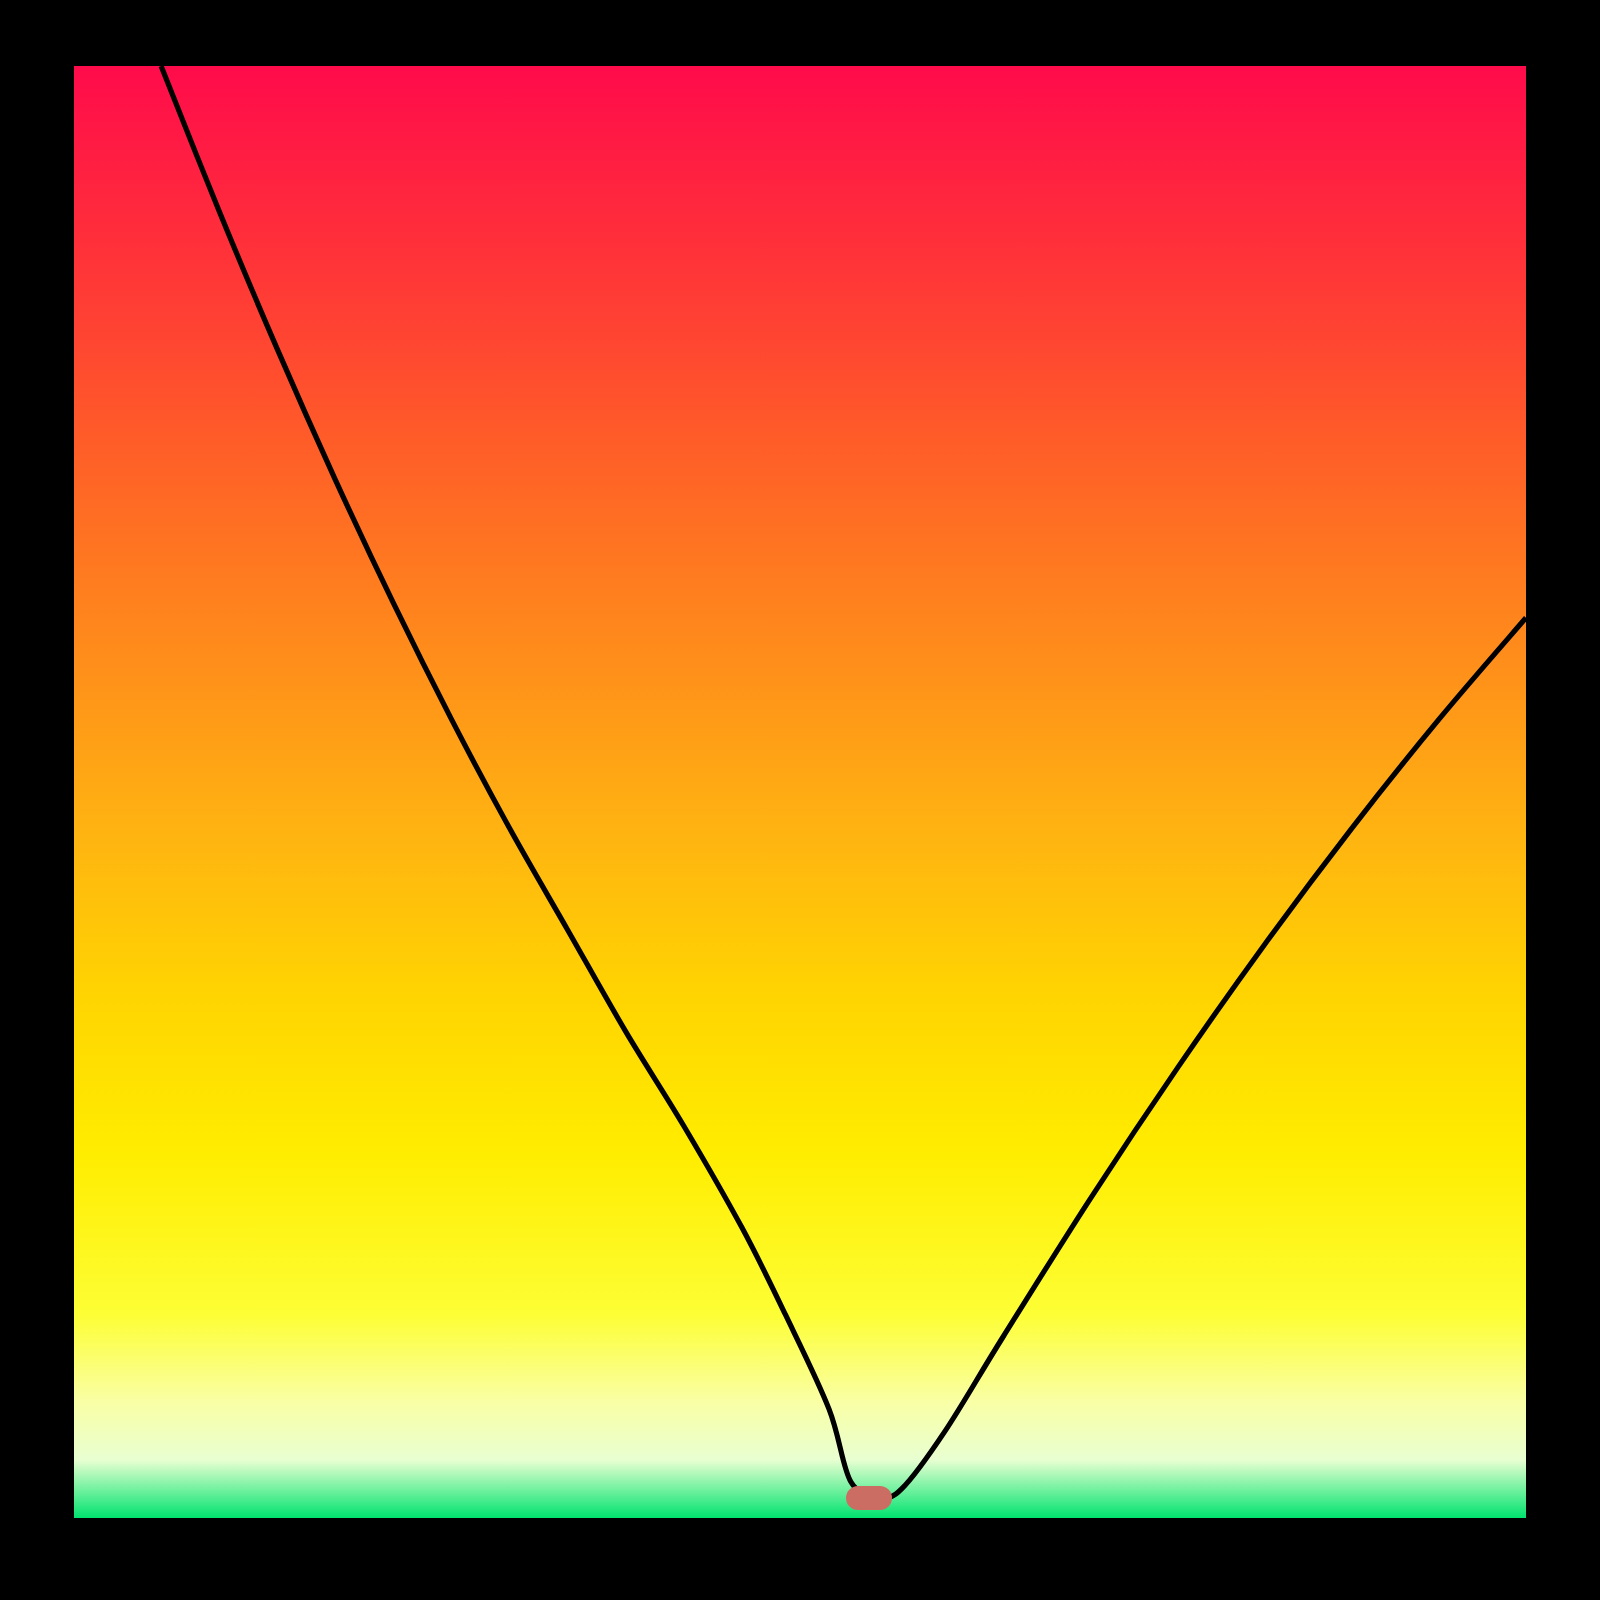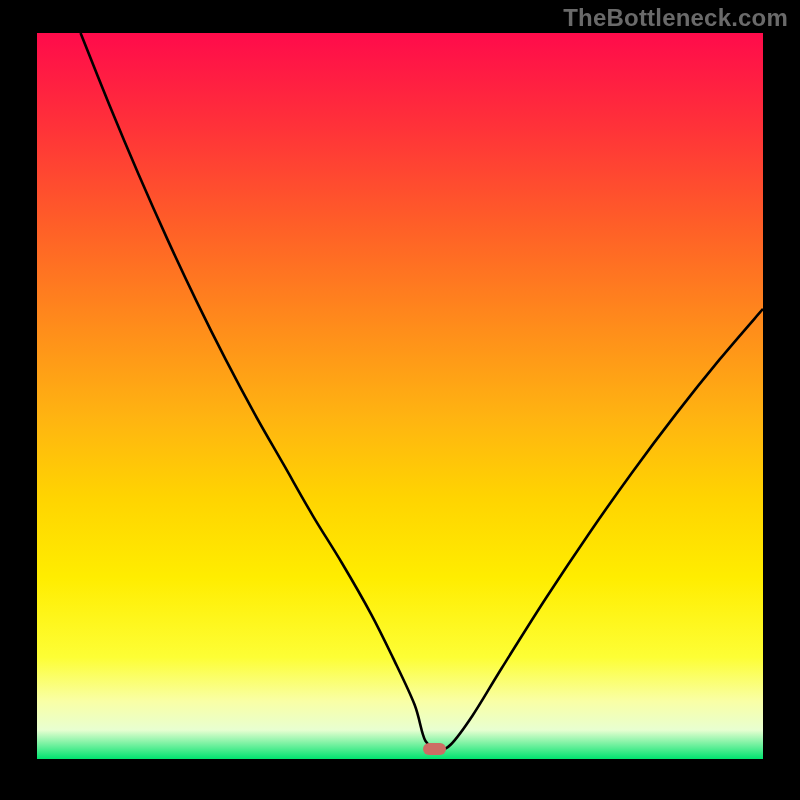--- a/index.html
+++ b/index.html
@@ -60,21 +60,20 @@
     border-radius: 6px;
     background: #cc6d64;
     z-index: 3;
   }
 </style>
 </head>
 <body>
 
 <div class="frame">
 
-  <div class="watermark">TheBottleneck.com</div>
 
   <div class="plot-area" id="plot-area">
     <svg id="plot-svg" viewBox="0 0 726 726" preserveAspectRatio="none">
       <path id="curve-path" fill="none" stroke="#000000" stroke-width="2.6" d="M 43.56 0.00 C 48.40 12.10, 62.92 49.01, 72.60 72.60 C 82.28 96.20, 91.96 119.18, 101.64 141.57 C 111.32 163.95, 121.00 185.73, 130.68 206.91 C 140.36 228.08, 150.04 248.66, 159.72 268.62 C 169.40 288.59, 179.08 307.94, 188.76 326.70 C 198.44 345.45, 208.12 363.61, 217.80 381.15 C 227.48 398.70, 237.16 415.03, 246.84 431.97 C 256.52 448.91, 266.20 466.45, 275.88 482.79 C 285.56 499.13, 295.24 513.64, 304.92 529.98 C 314.60 546.32, 325.49 565.07, 333.96 580.80 C 342.43 596.53, 348.48 609.24, 355.74 624.36 C 363.00 639.49, 372.08 657.63, 377.52 671.55 C 382.97 685.46, 384.18 700.59, 388.41 707.85 C 392.65 715.11, 398.70 714.50, 402.93 715.11 C 407.17 715.72, 408.37 716.92, 413.82 711.48 C 419.26 706.04, 427.13 695.15, 435.60 682.44 C 444.07 669.74, 452.54 654.61, 464.64 635.25 C 476.74 615.89, 493.68 588.66, 508.20 566.28 C 522.72 543.89, 537.24 522.12, 551.76 500.94 C 566.28 479.76, 580.80 459.19, 595.32 439.23 C 609.84 419.26, 624.36 399.91, 638.88 381.15 C 653.40 362.40, 667.92 344.25, 682.44 326.70 C 696.96 309.15, 718.74 284.35, 726.00 275.88"></path>
     </svg>
   </div>
 
   <div class="marker" id="bottleneck-marker" style="width: 23.232px; left: 423.232px; top: 742.836px;"></div>
 
 </div>

